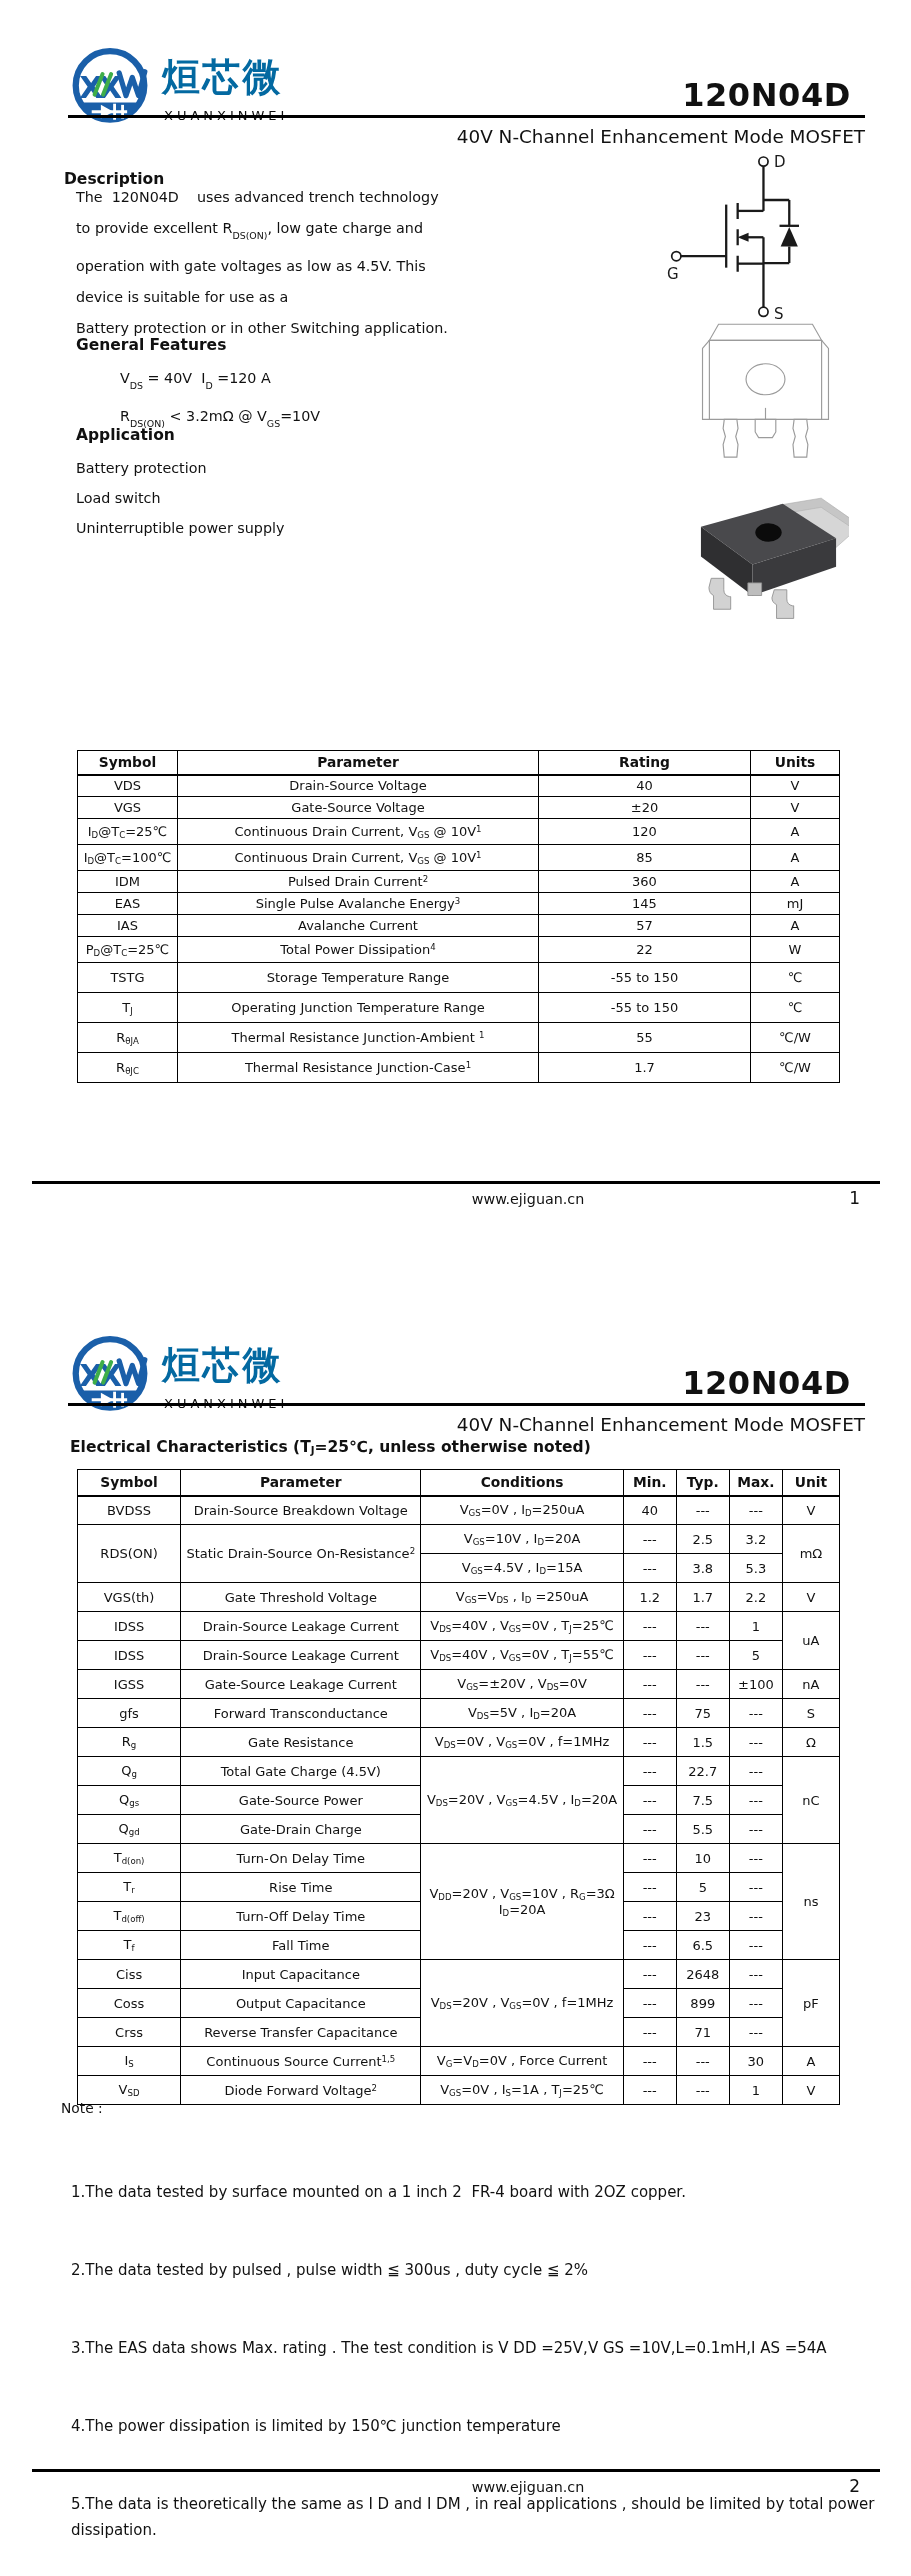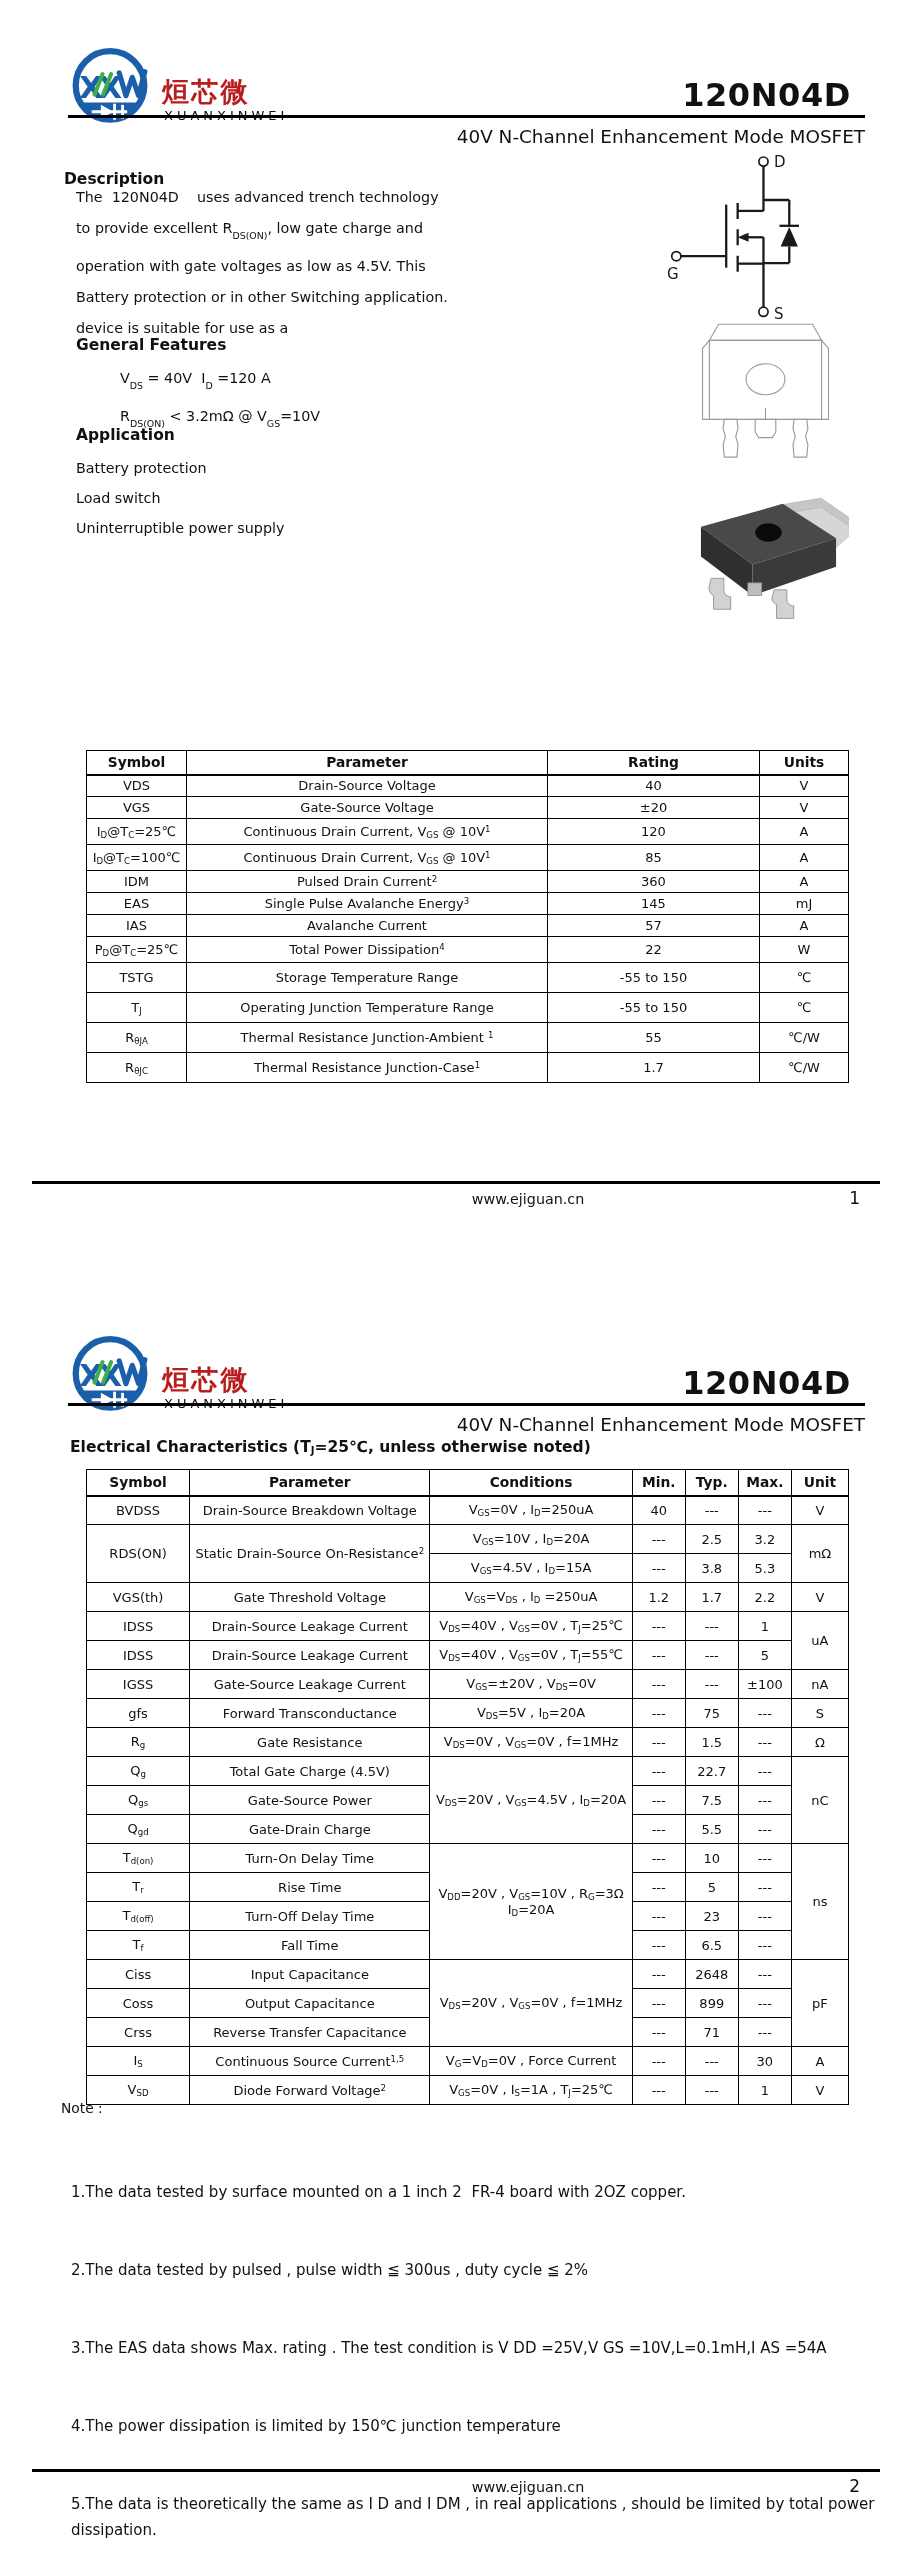--- a/index.html
+++ b/index.html
@@ -7,39 +7,39 @@
   body {
     width: 911px; height: 2576px; position: relative;
     font-family: "DejaVu Sans", "Liberation Sans", sans-serif;
     color: #111;
   }
   .page { position: relative; width: 911px; height: 1288px; background: #fff; overflow: hidden; }
 
   
   .logo { position: absolute; left: 70px; top: 44px; width: 270px; height: 86px; }
   .logo svg { position: absolute; left: 0; top: 0; }
-  .logo .cn { position: absolute; left: 92px; top: 8px; font-size: 27px; font-weight: 900; letter-spacing: 2.3px; color: #b91c1c; white-space: nowrap; margin-top: 22px; }
+  .logo .cn { position: absolute; left: 92px; top: 8px; font-size: 38px; font-weight: 900; letter-spacing: 2.3px; color: #0369a1; white-space: nowrap; }
   .logo .en { position: absolute; left: 94px; top: 64px; font-size: 13px; font-weight: 500; letter-spacing: 4px; color: #0d0d0d; white-space: nowrap; }
   .part-number { position: absolute; right: 60px; top: 76px; font-size: 32px; font-weight: bold; letter-spacing: 0.6px; }
   .hdr-rule { position: absolute; left: 68px; top: 115px; width: 797px; height: 2.9px; background: #000; }
   .subtitle { position: absolute; right: 46px; top: 126px; font-size: 18.4px; font-weight: normal; }
 
   
   .sec-heading { position: absolute; font-size: 15.5px; font-weight: bold; }
   .txt-lines { position: absolute; font-size: 14.3px; }
   .txt-lines div { white-space: pre-wrap; }
 
   
   .tbl-title { position: absolute; left: 70px; font-size: 15.5px; font-weight: bold; }
   table { position: absolute; border-collapse: collapse; table-layout: fixed; background: #fff; }
   td, th { border: 1.4px solid #000; border-top-width: 1.7px; border-bottom-width: 1.7px;
            text-align: center; vertical-align: middle; padding: 0 3.4px;
            font-size: 13px; white-space: pre-line; }
   th { font-weight: bold; font-size: 13.8px; border-bottom-width: 2.3px; }
-  table { border: 1.7px solid #000; margin-left: 9px; }
+  table { border: 1.7px solid #000; }
   sub { font-size: 66%; vertical-align: -18%; }
   sup { font-size: 66%; vertical-align: 38%; }
   .rh38 { height: 22px; } .rh42 { height: 24px; } .rh46 { height: 26px; }
   .rh50 { height: 29px; } .rh52 { height: 30px; }
 
   
   .note-head { position: absolute; left: 61px; font-size: 13.8px; }
   .note-items { position: absolute; left: 71px; font-size: 15px; line-height: 26px; white-space: pre-wrap; }
 
   
@@ -74,22 +74,22 @@
   </div>
   <div class="part-number">120N04D</div>
   <div class="hdr-rule"></div>
   <div class="subtitle">40V N-Channel Enhancement Mode MOSFET</div>
 
   <div class="sec-heading" style="left:64px; top:170px;">Description</div>
   <div class="txt-lines" style="left:76px; top:182px; line-height:31px;">
     <div>The  120N04D    uses advanced trench technology</div>
     <div>to provide excellent R<sub>DS(ON)</sub>, low gate charge and</div>
     <div>operation with gate voltages as low as 4.5V. This</div>
+    <div>device is suitable for use as a</div>
     <div>Battery protection or in other Switching application.</div>
-    <div>device is suitable for use as a</div>
   </div>
 
   <div class="sec-heading" style="left:76px; top:336px;">General Features</div>
   <div class="txt-lines" style="left:76px; top:363px; line-height:31px;margin-left:44px;">
     <div>V<sub>DS</sub> = 40V  I<sub>D</sub> =120 A</div>
     <div>R<sub>DS(ON)</sub> &lt; 3.2mΩ @ V<sub>GS</sub>=10V</div>
   </div>
 
   <div class="sec-heading" style="left:76px; top:426px;">Application</div>
   <div class="txt-lines" style="left:76px; top:453px; line-height:30px;">

